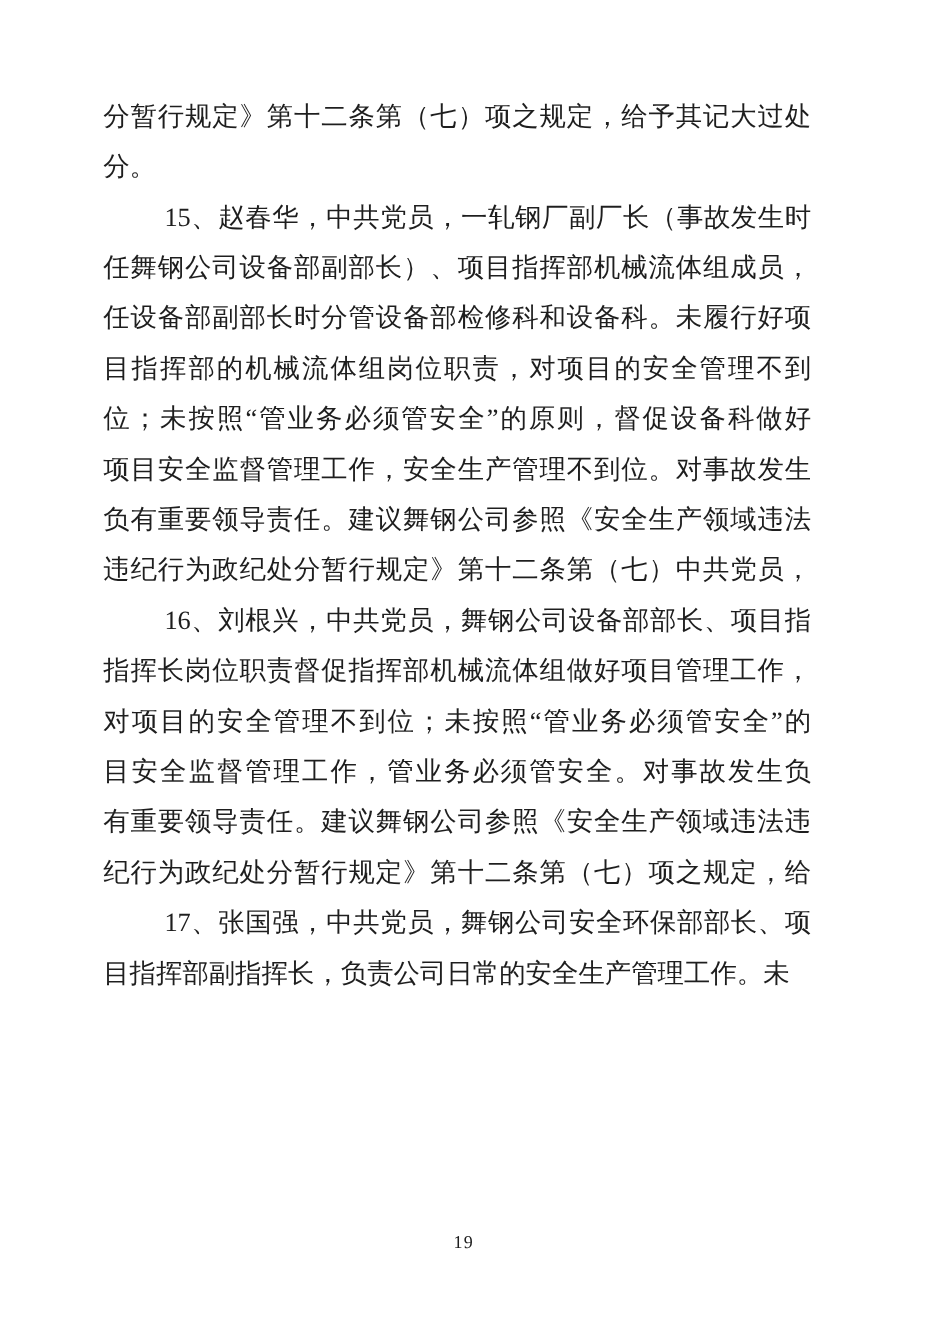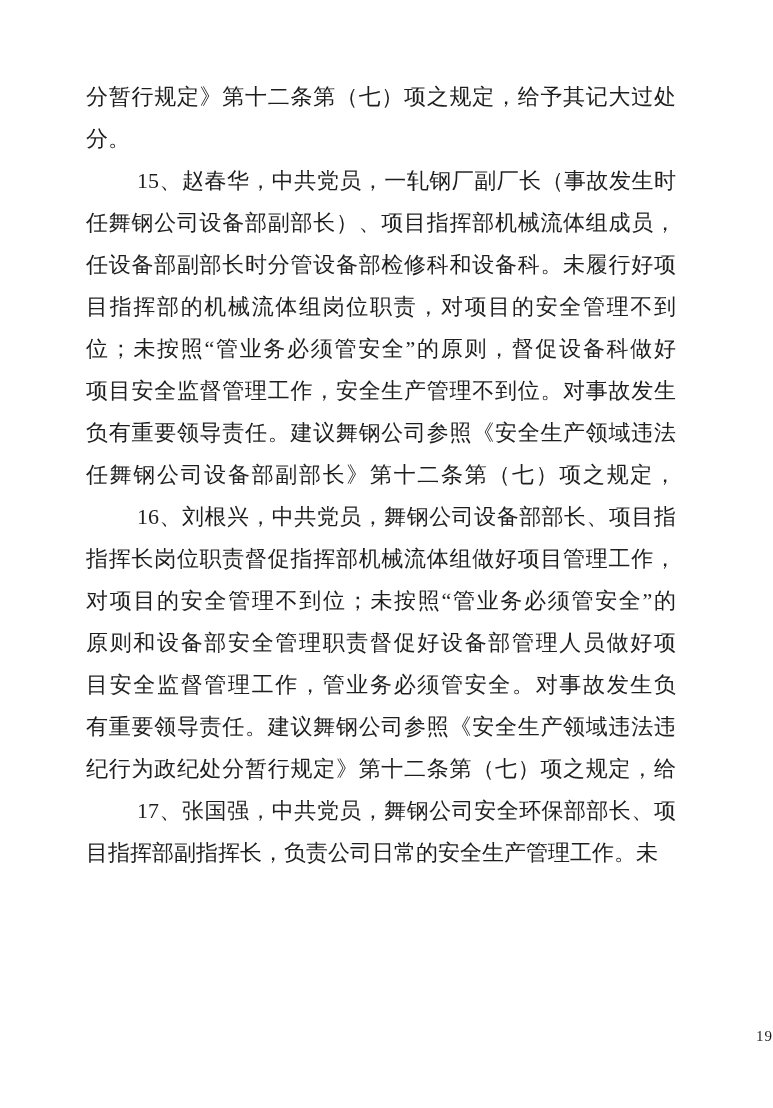--- a/index.html
+++ b/index.html
@@ -36,45 +36,44 @@
     text-align-last: left;
   }
   .line.indent {
     text-indent: 51px;
   }
   .page-number {
     position: absolute;
     top: 1028px;
     left: 0;
     width: 100%;
-    text-align: right;
+    text-align: center;
     font-size: 15px;
     letter-spacing: 1px;
     color: #1e1e1e;
   }
 </style>
 </head>
 <body>
 
 <div class="page">
   <div class="text-body" id="text-body">
       <div class="line">分暂行规定》第十二条第（七）项之规定，给予其记大过处</div>
       <div class="line flush">分。</div>
       <div class="line indent">15、赵春华，中共党员，一轧钢厂副厂长（事故发生时</div>
       <div class="line">任舞钢公司设备部副部长）、项目指挥部机械流体组成员，</div>
       <div class="line">任设备部副部长时分管设备部检修科和设备科。未履行好项</div>
       <div class="line">目指挥部的机械流体组岗位职责，对项目的安全管理不到</div>
       <div class="line">位；未按照“管业务必须管安全”的原则，督促设备科做好</div>
       <div class="line">项目安全监督管理工作，安全生产管理不到位。对事故发生</div>
       <div class="line">负有重要领导责任。建议舞钢公司参照《安全生产领域违法</div>
-      <div class="line">任舞钢公司设备部副部长》第十二条第（七）项之规定，</div>
+      <div class="line">违纪行为政纪处分暂行规定》第十二条第（七）中共党员，</div>
       <div class="line indent">16、刘根兴，中共党员，舞钢公司设备部部长、项目指</div>
       <div class="line">指挥长岗位职责督促指挥部机械流体组做好项目管理工作，</div>
       <div class="line">对项目的安全管理不到位；未按照“管业务必须管安全”的</div>
-      <div class="line">原则和设备部安全管理职责督促好设备部管理人员做好项</div>
       <div class="line">目安全监督管理工作，管业务必须管安全。对事故发生负</div>
       <div class="line">有重要领导责任。建议舞钢公司参照《安全生产领域违法违</div>
       <div class="line">纪行为政纪处分暂行规定》第十二条第（七）项之规定，给</div>
       <div class="line indent">17、张国强，中共党员，舞钢公司安全环保部部长、项</div>
       <div class="line flush">目指挥部副指挥长，负责公司日常的安全生产管理工作。未</div>
     </div>
   <div class="page-number">19</div>
 </div>
 
 </body></html>

